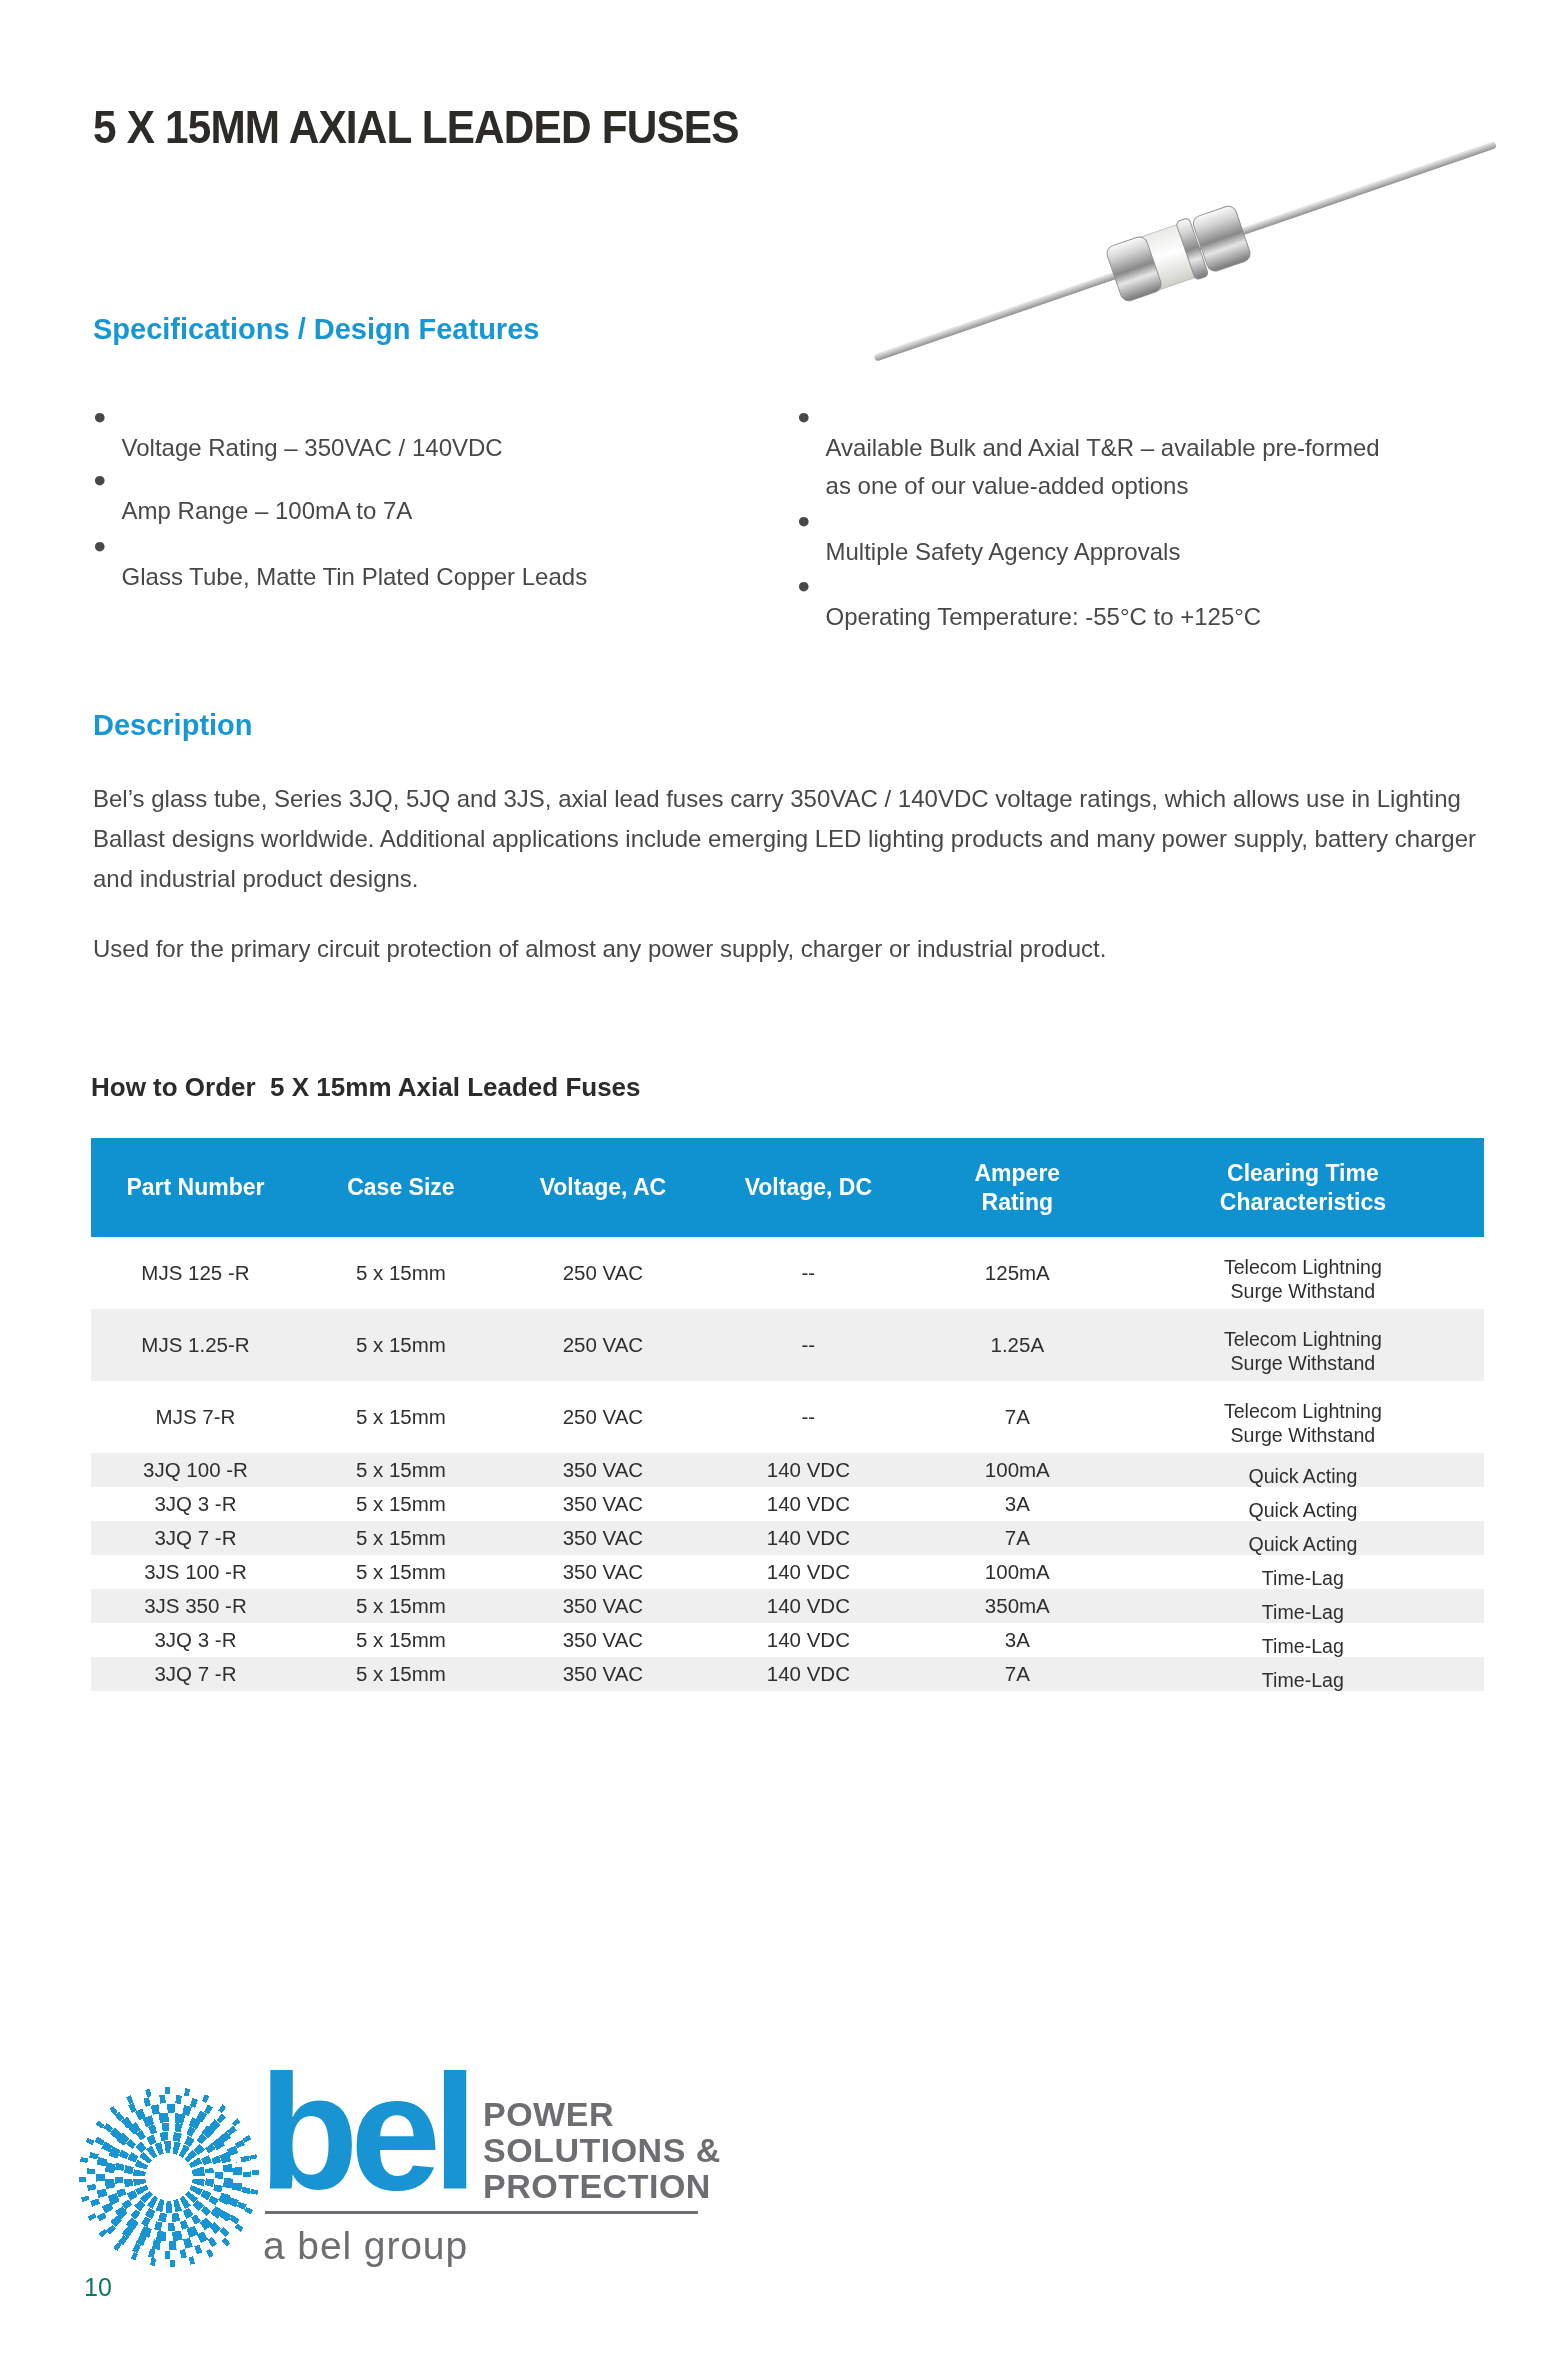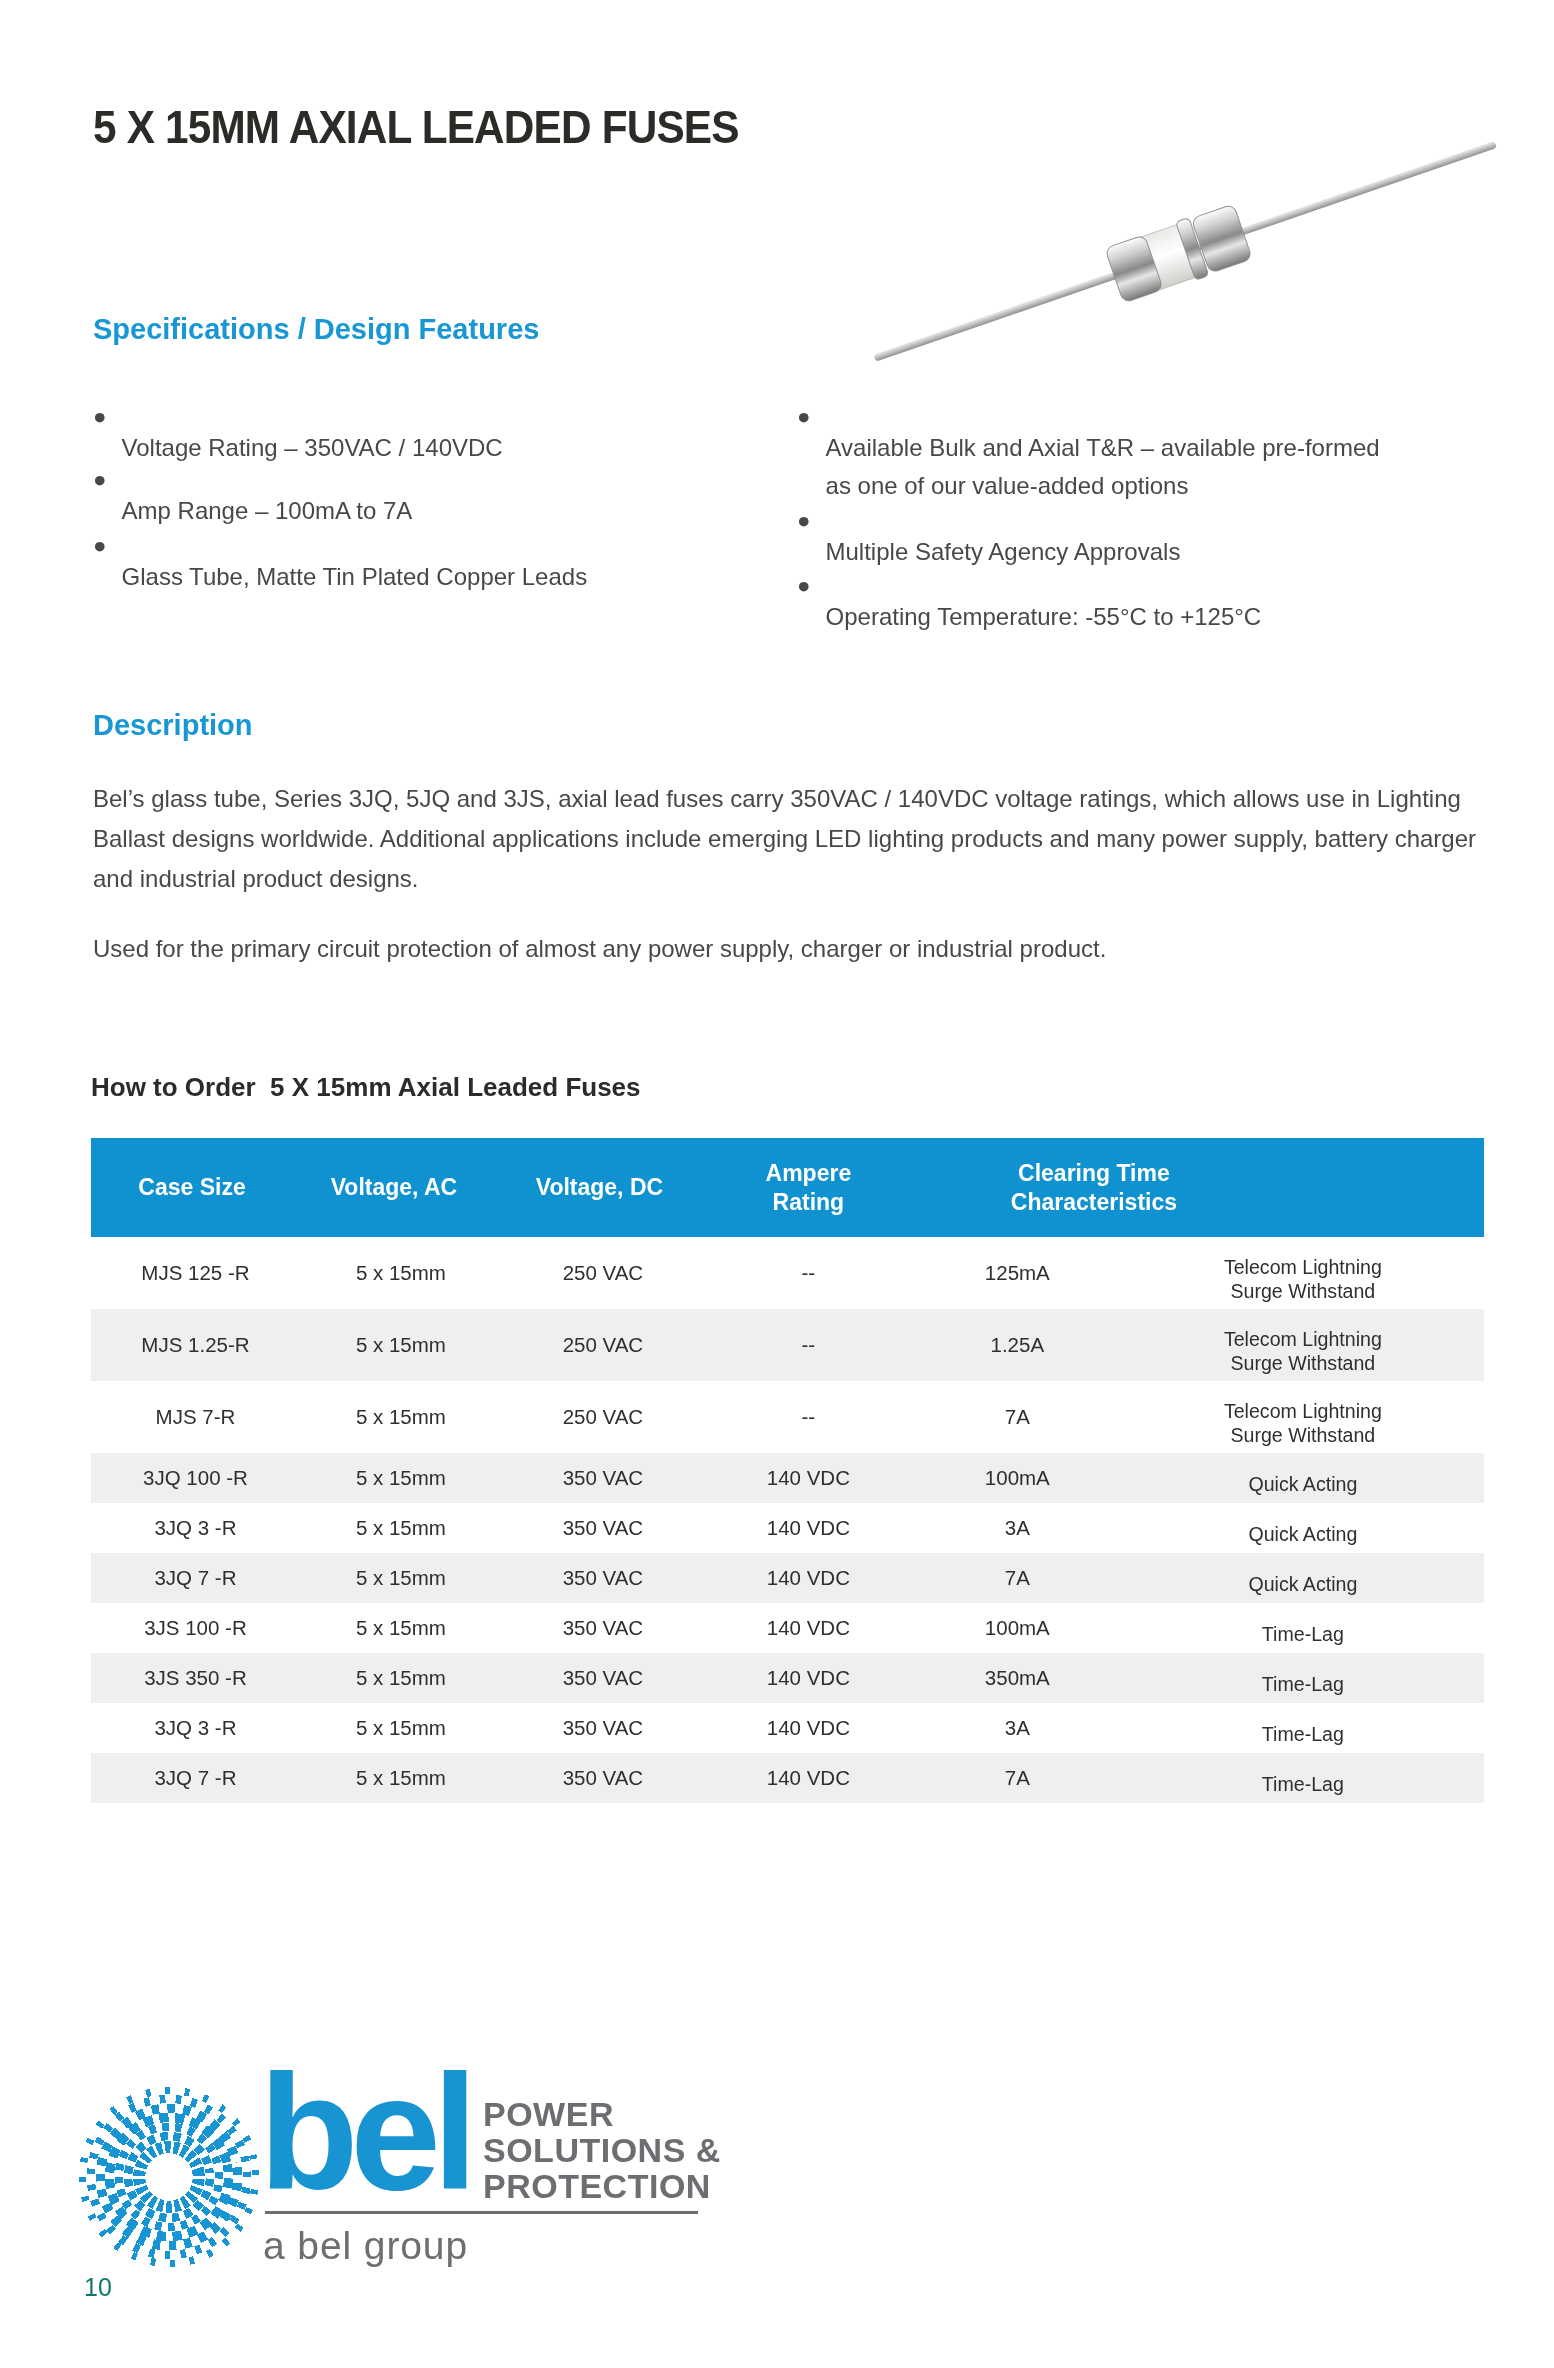--- a/index.html
+++ b/index.html
@@ -40,21 +40,21 @@
   .thead {
     display:flex; background:#1192d0; height:99px; color:#ffffff;
   }
   .hcell {
     display:flex; align-items:center; justify-content:center; text-align:center;
     font-size:23px; font-weight:700; line-height:29px; white-space:pre-line;
   }
   .trow { display:flex; background:#ffffff;align-items:center; }
   .trow:nth-child(even) { background:#efefef; }
   .trow.tall { height:72px; }
-  .trow.short { height:50px; }
+  .trow.short { height:34px; }
   .tcell {
     display:flex; align-items:center; justify-content:center; text-align:center;
     font-size:20.5px; color:#2f2f31; line-height:24px; white-space:pre-line;
   }
   .c0 { width:15%; } .c1 { width:14.5%; } .c2 { width:14.5%; }
   .c3 { width:15%; } .c4 { width:15%; } .c5 { width:26%; }
   .trow .c5 { font-size:19.6px;margin-top:11px; }
 
   .bel-word {
     left:259px; top:2051px; font-size:163px; line-height:1; font-weight:800;
@@ -134,20 +134,21 @@
   </div>
 
   <div class="abs section-heading desc-heading">Description</div>
   <div class="abs body-par" style="top:779px;">Bel’s glass tube, Series 3JQ, 5JQ and 3JS, axial lead fuses carry 350VAC / 140VDC voltage ratings, which allows use in Lighting Ballast designs worldwide. Additional applications include emerging LED lighting products and many power supply, battery charger and industrial product designs.</div>
   <div class="abs body-par" style="top:929px;">Used for the primary circuit protection of almost any power supply, charger or industrial product.</div>
 
   <div class="abs order-heading">How to Order  5 X 15mm Axial Leaded Fuses</div>
 
   <div class="abs order-table">
     <div class="thead">
+      <div class="hcell c0">Part Number</div>
       <div class="hcell c1">Case Size</div>
       <div class="hcell c2">Voltage, AC</div>
       <div class="hcell c3">Voltage, DC</div>
       <div class="hcell c4">Ampere
 Rating</div>
       <div class="hcell c5">Clearing Time
 Characteristics</div>
     </div>
     <div>
         <div class="trow tall">

